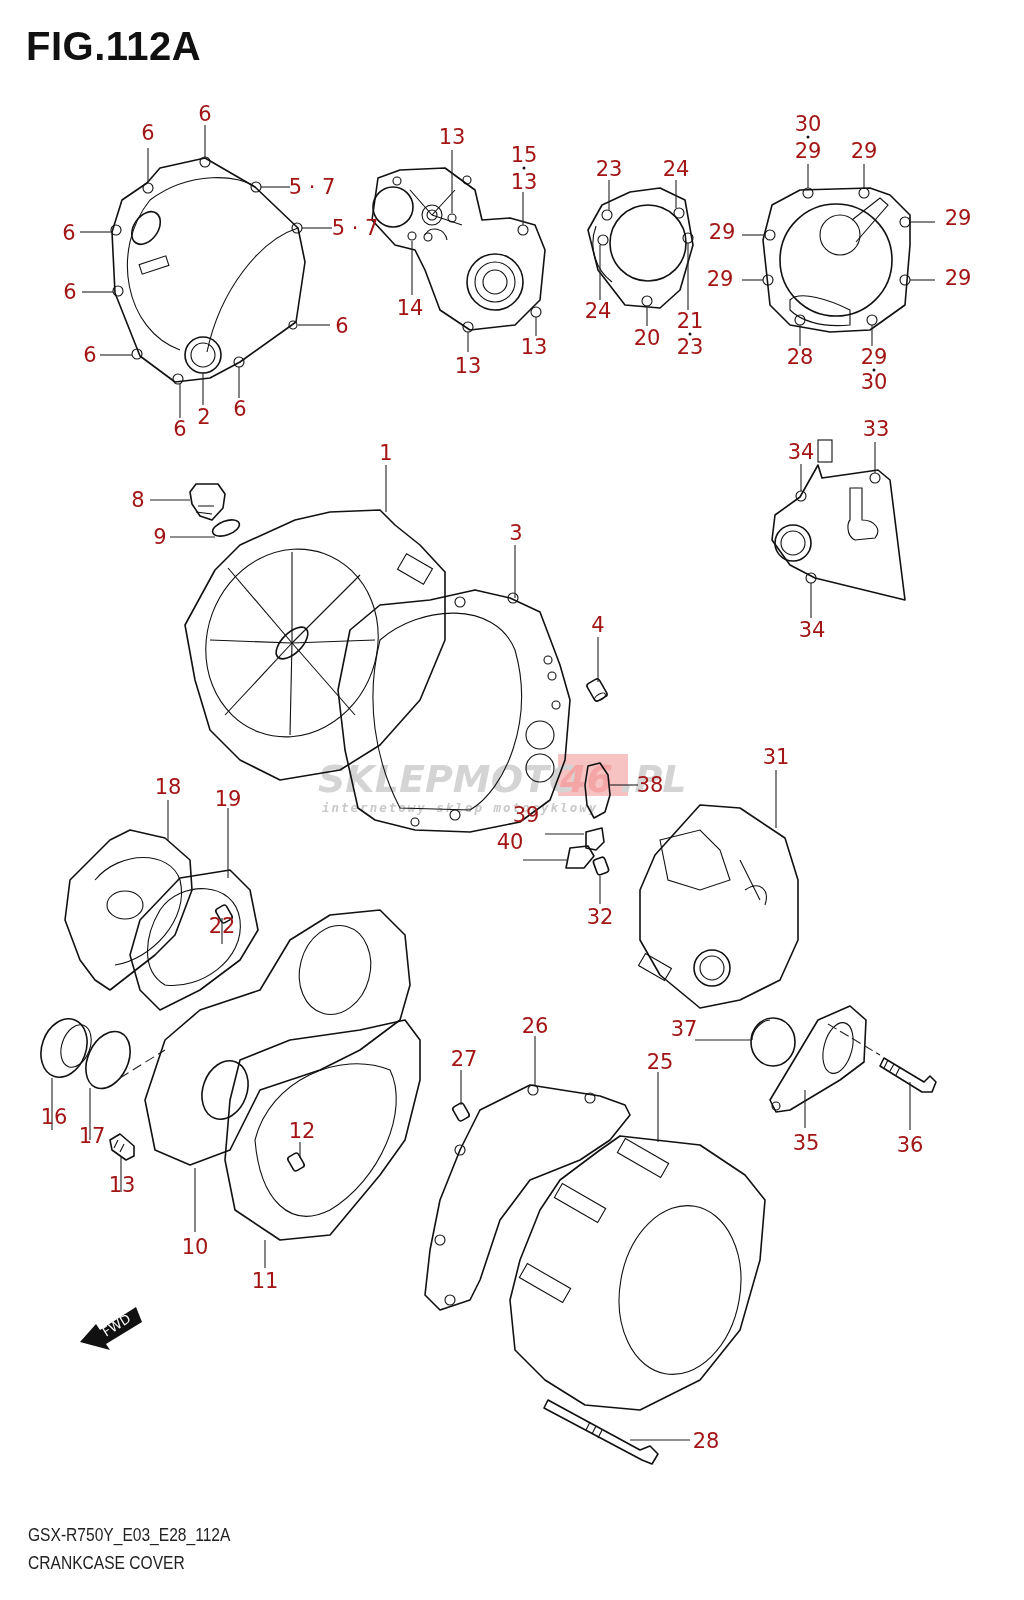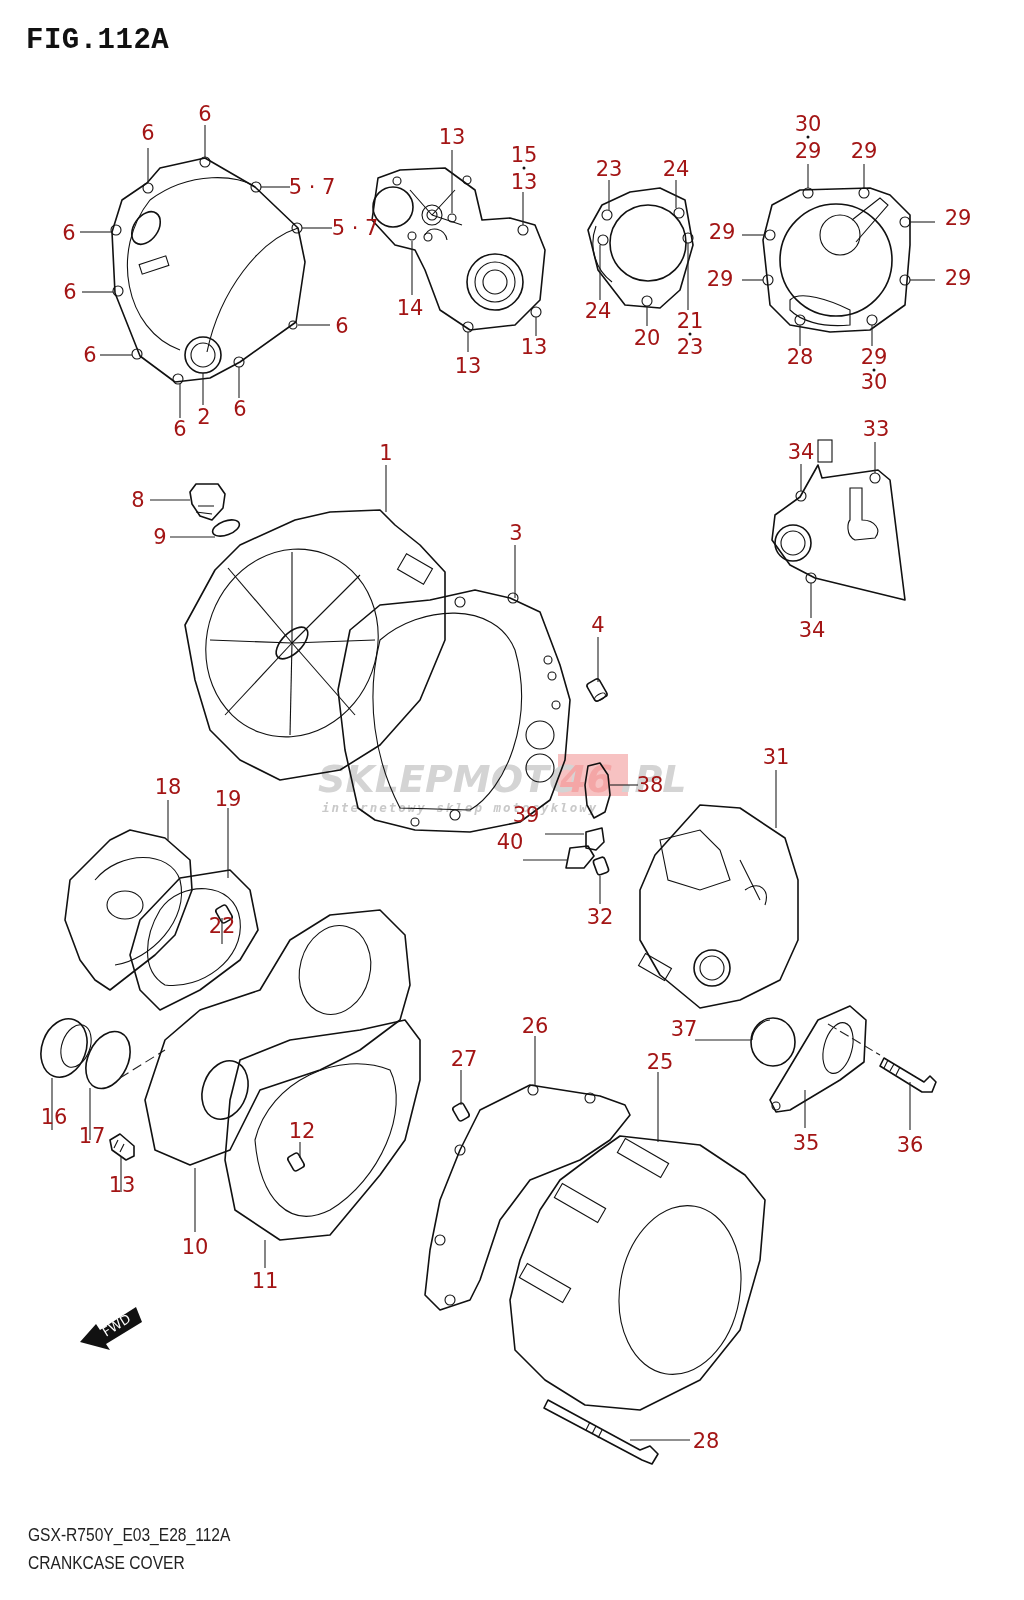--- a/index.html
+++ b/index.html
@@ -1,17 +1,17 @@
 <!DOCTYPE html>
 <html><head>
 <meta charset="utf-8">
 <style>
   html,body{margin:0;padding:0;background:#ffffff;}
   body{width:1024px;height:1600px;position:relative;overflow:hidden;font-family:"DejaVu Sans",sans-serif;}
-  #fig-title{position:absolute;left:26px;top:24px;font-family:Liberation Mono, monospace;font-weight:bold;font-size:29px;color:#111;letter-spacing:0.5px;text-align:center;}
+  #fig-title{position:absolute;left:26px;top:24px;font-family:Liberation Sans, sans-serif;font-weight:bold;font-size:40px;color:#111;letter-spacing:0.5px;text-align:center;}
   #footer-code{position:absolute;left:28px;top:1524px;font-family:"Liberation Sans",sans-serif;font-size:19px;color:#222;transform:scaleX(0.82);transform-origin:left top;}
   #footer-name{position:absolute;left:28px;top:1552px;font-family:"Liberation Sans",sans-serif;font-size:19px;color:#222;transform:scaleX(0.82);transform-origin:left top;}
   svg#diagram{position:absolute;left:0;top:0;}
   .part{fill:none;stroke:#111;stroke-width:1.6;stroke-linejoin:round;stroke-linecap:round;}
   .thin{fill:none;stroke:#111;stroke-width:1.1;}
   .leader{stroke:#222;stroke-width:1.1;fill:none;}
   .lbl{fill:#a31515;font-family:"DejaVu Sans",sans-serif;font-size:21px;text-anchor:middle;}
   .wm-grey{fill:#d4d4d4;font-family:"DejaVu Sans",sans-serif;font-weight:bold;font-style:italic;font-size:38px;}
   .wm-red{fill:#f4a6a6;font-family:"DejaVu Sans",sans-serif;font-weight:bold;font-style:italic;font-size:38px;}
   .wm-sub{fill:#c9c9c9;font-family:"DejaVu Sans Mono",monospace;font-style:italic;font-weight:bold;font-size:12.5px;letter-spacing:2px;}

